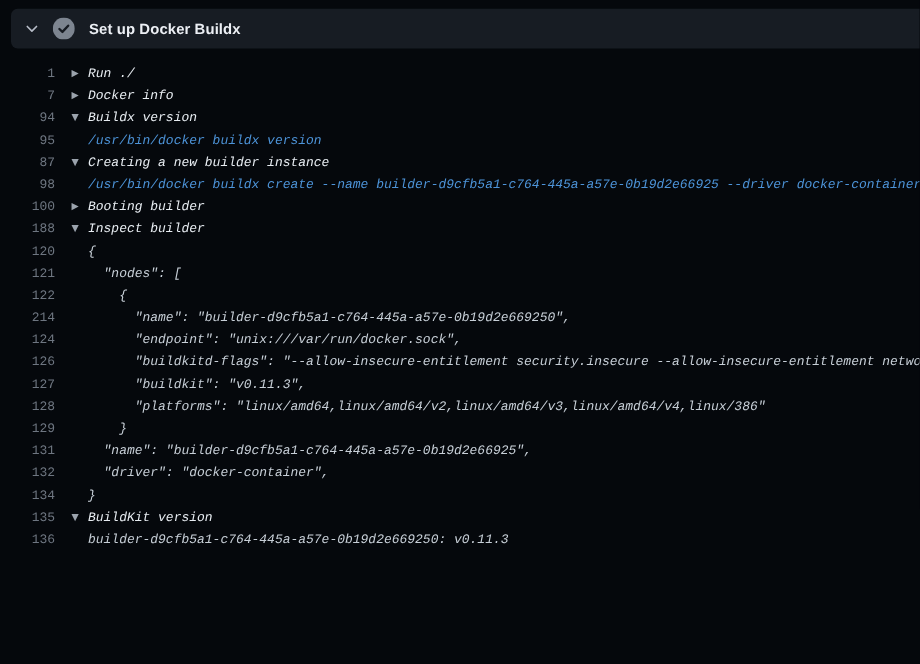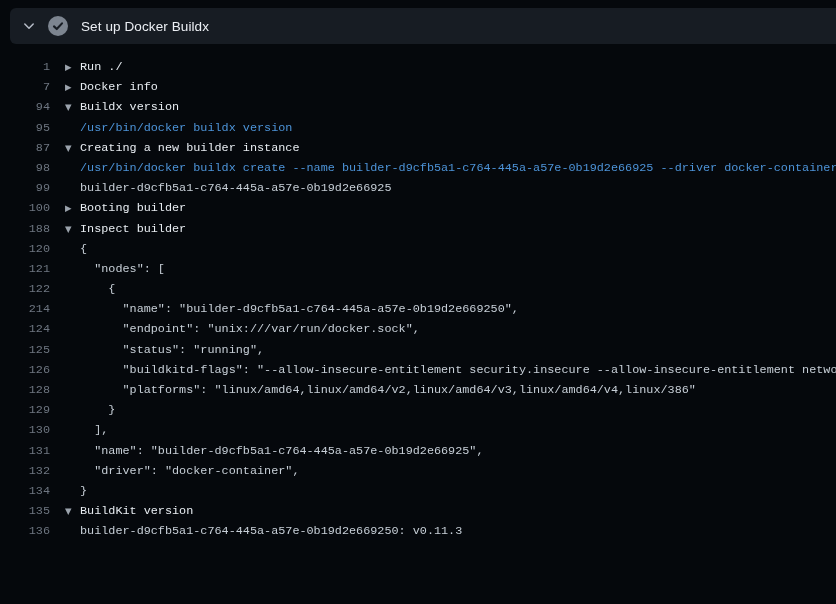--- a/index.html
+++ b/index.html
@@ -41,21 +41,21 @@
   .status-icon {
     width: 20px; height: 20px;
     margin-left: 4px;
     flex: none;
     display: flex; align-items: center; justify-content: center;
   }
   .step-title {
     margin-left: 13px;
     color: var(--title-color);
     font-size: 13.5px;
-    font-weight: 400;
+    font-weight: 700;
     letter-spacing: 0.1px;
     white-space: nowrap;
   }
   .log-area {
     position: absolute;
     left: 0; top: 44px; right: 0; bottom: 0;
     padding-top: 13px;
     font-family: "Liberation Mono", "DejaVu Sans Mono", monospace;
     font-size: 11.8px;
     overflow: hidden;
@@ -77,21 +77,21 @@
   .log-row .marker {
     width: 30px;
     flex: none;
     padding-left: 15px;
     font-family: "DejaVu Sans", sans-serif;
     font-size: 8.5px;
     display: flex;
     align-items: center;
     color: var(--marker-color);
   }
-  .log-row .text { flex: 1; overflow: hidden; }
+  .log-row .text { flex: 1; overflow: hidden; font-style: italic; }
   .log-row .text.group-text   { color: var(--group-text); }
   .log-row .text.command-text { color: var(--command-text); }
   .log-row .text.output-text  { color: var(--output-text); }
 </style>
 </head>
 <body>
 
 <div class="step-header">
   <button class="chevron-btn">
     <span style="display:flex">
@@ -109,31 +109,29 @@
   <span class="step-title">Set up Docker Buildx</span>
 </div>
 
 <div class="log-area" id="log-area">
     <div class="log-row group"><span class="num">1</span><span class="marker">▶</span><span class="text group-text">Run ./</span></div>
     <div class="log-row group"><span class="num">7</span><span class="marker">▶</span><span class="text group-text">Docker info</span></div>
     <div class="log-row group"><span class="num">94</span><span class="marker">▼</span><span class="text group-text">Buildx version</span></div>
     <div class="log-row"><span class="num">95</span><span class="marker"></span><span class="text command-text">/usr/bin/docker buildx version</span></div>
     <div class="log-row group"><span class="num">87</span><span class="marker">▼</span><span class="text group-text">Creating a new builder instance</span></div>
     <div class="log-row"><span class="num">98</span><span class="marker"></span><span class="text command-text">/usr/bin/docker buildx create --name builder-d9cfb5a1-c764-445a-a57e-0b19d2e66925 --driver docker-container</span></div>
-    <div class="log-row"><span class="num">99</span><span class="marker"></span><span class="text output-text">builder-d9cfb5a1-c764-445a-a57e-0b19d2e66925</span></div>
     <div class="log-row group"><span class="num">100</span><span class="marker">▶</span><span class="text group-text">Booting builder</span></div>
     <div class="log-row group"><span class="num">188</span><span class="marker">▼</span><span class="text group-text">Inspect builder</span></div>
     <div class="log-row"><span class="num">120</span><span class="marker"></span><span class="text output-text">{</span></div>
     <div class="log-row"><span class="num">121</span><span class="marker"></span><span class="text output-text">  "nodes": [</span></div>
     <div class="log-row"><span class="num">122</span><span class="marker"></span><span class="text output-text">    {</span></div>
     <div class="log-row"><span class="num">214</span><span class="marker"></span><span class="text output-text">      "name": "builder-d9cfb5a1-c764-445a-a57e-0b19d2e669250",</span></div>
     <div class="log-row"><span class="num">124</span><span class="marker"></span><span class="text output-text">      "endpoint": "unix:///var/run/docker.sock",</span></div>
-    <div class="log-row"><span class="num">125</span><span class="marker"></span><span class="text output-text">      "status": "running",</span></div>
     <div class="log-row"><span class="num">126</span><span class="marker"></span><span class="text output-text">      "buildkitd-flags": "--allow-insecure-entitlement security.insecure --allow-insecure-entitlement network</span></div>
+    <div class="log-row"><span class="num">127</span><span class="marker"></span><span class="text output-text">      "buildkit": "v0.11.3",</span></div>
     <div class="log-row"><span class="num">128</span><span class="marker"></span><span class="text output-text">      "platforms": "linux/amd64,linux/amd64/v2,linux/amd64/v3,linux/amd64/v4,linux/386"</span></div>
     <div class="log-row"><span class="num">129</span><span class="marker"></span><span class="text output-text">    }</span></div>
-    <div class="log-row"><span class="num">130</span><span class="marker"></span><span class="text output-text">  ],</span></div>
     <div class="log-row"><span class="num">131</span><span class="marker"></span><span class="text output-text">  "name": "builder-d9cfb5a1-c764-445a-a57e-0b19d2e66925",</span></div>
     <div class="log-row"><span class="num">132</span><span class="marker"></span><span class="text output-text">  "driver": "docker-container",</span></div>
     <div class="log-row"><span class="num">134</span><span class="marker"></span><span class="text output-text">}</span></div>
     <div class="log-row group"><span class="num">135</span><span class="marker">▼</span><span class="text group-text">BuildKit version</span></div>
     <div class="log-row"><span class="num">136</span><span class="marker"></span><span class="text output-text">builder-d9cfb5a1-c764-445a-a57e-0b19d2e669250: v0.11.3</span></div>
   </div>
 
 </body></html>

